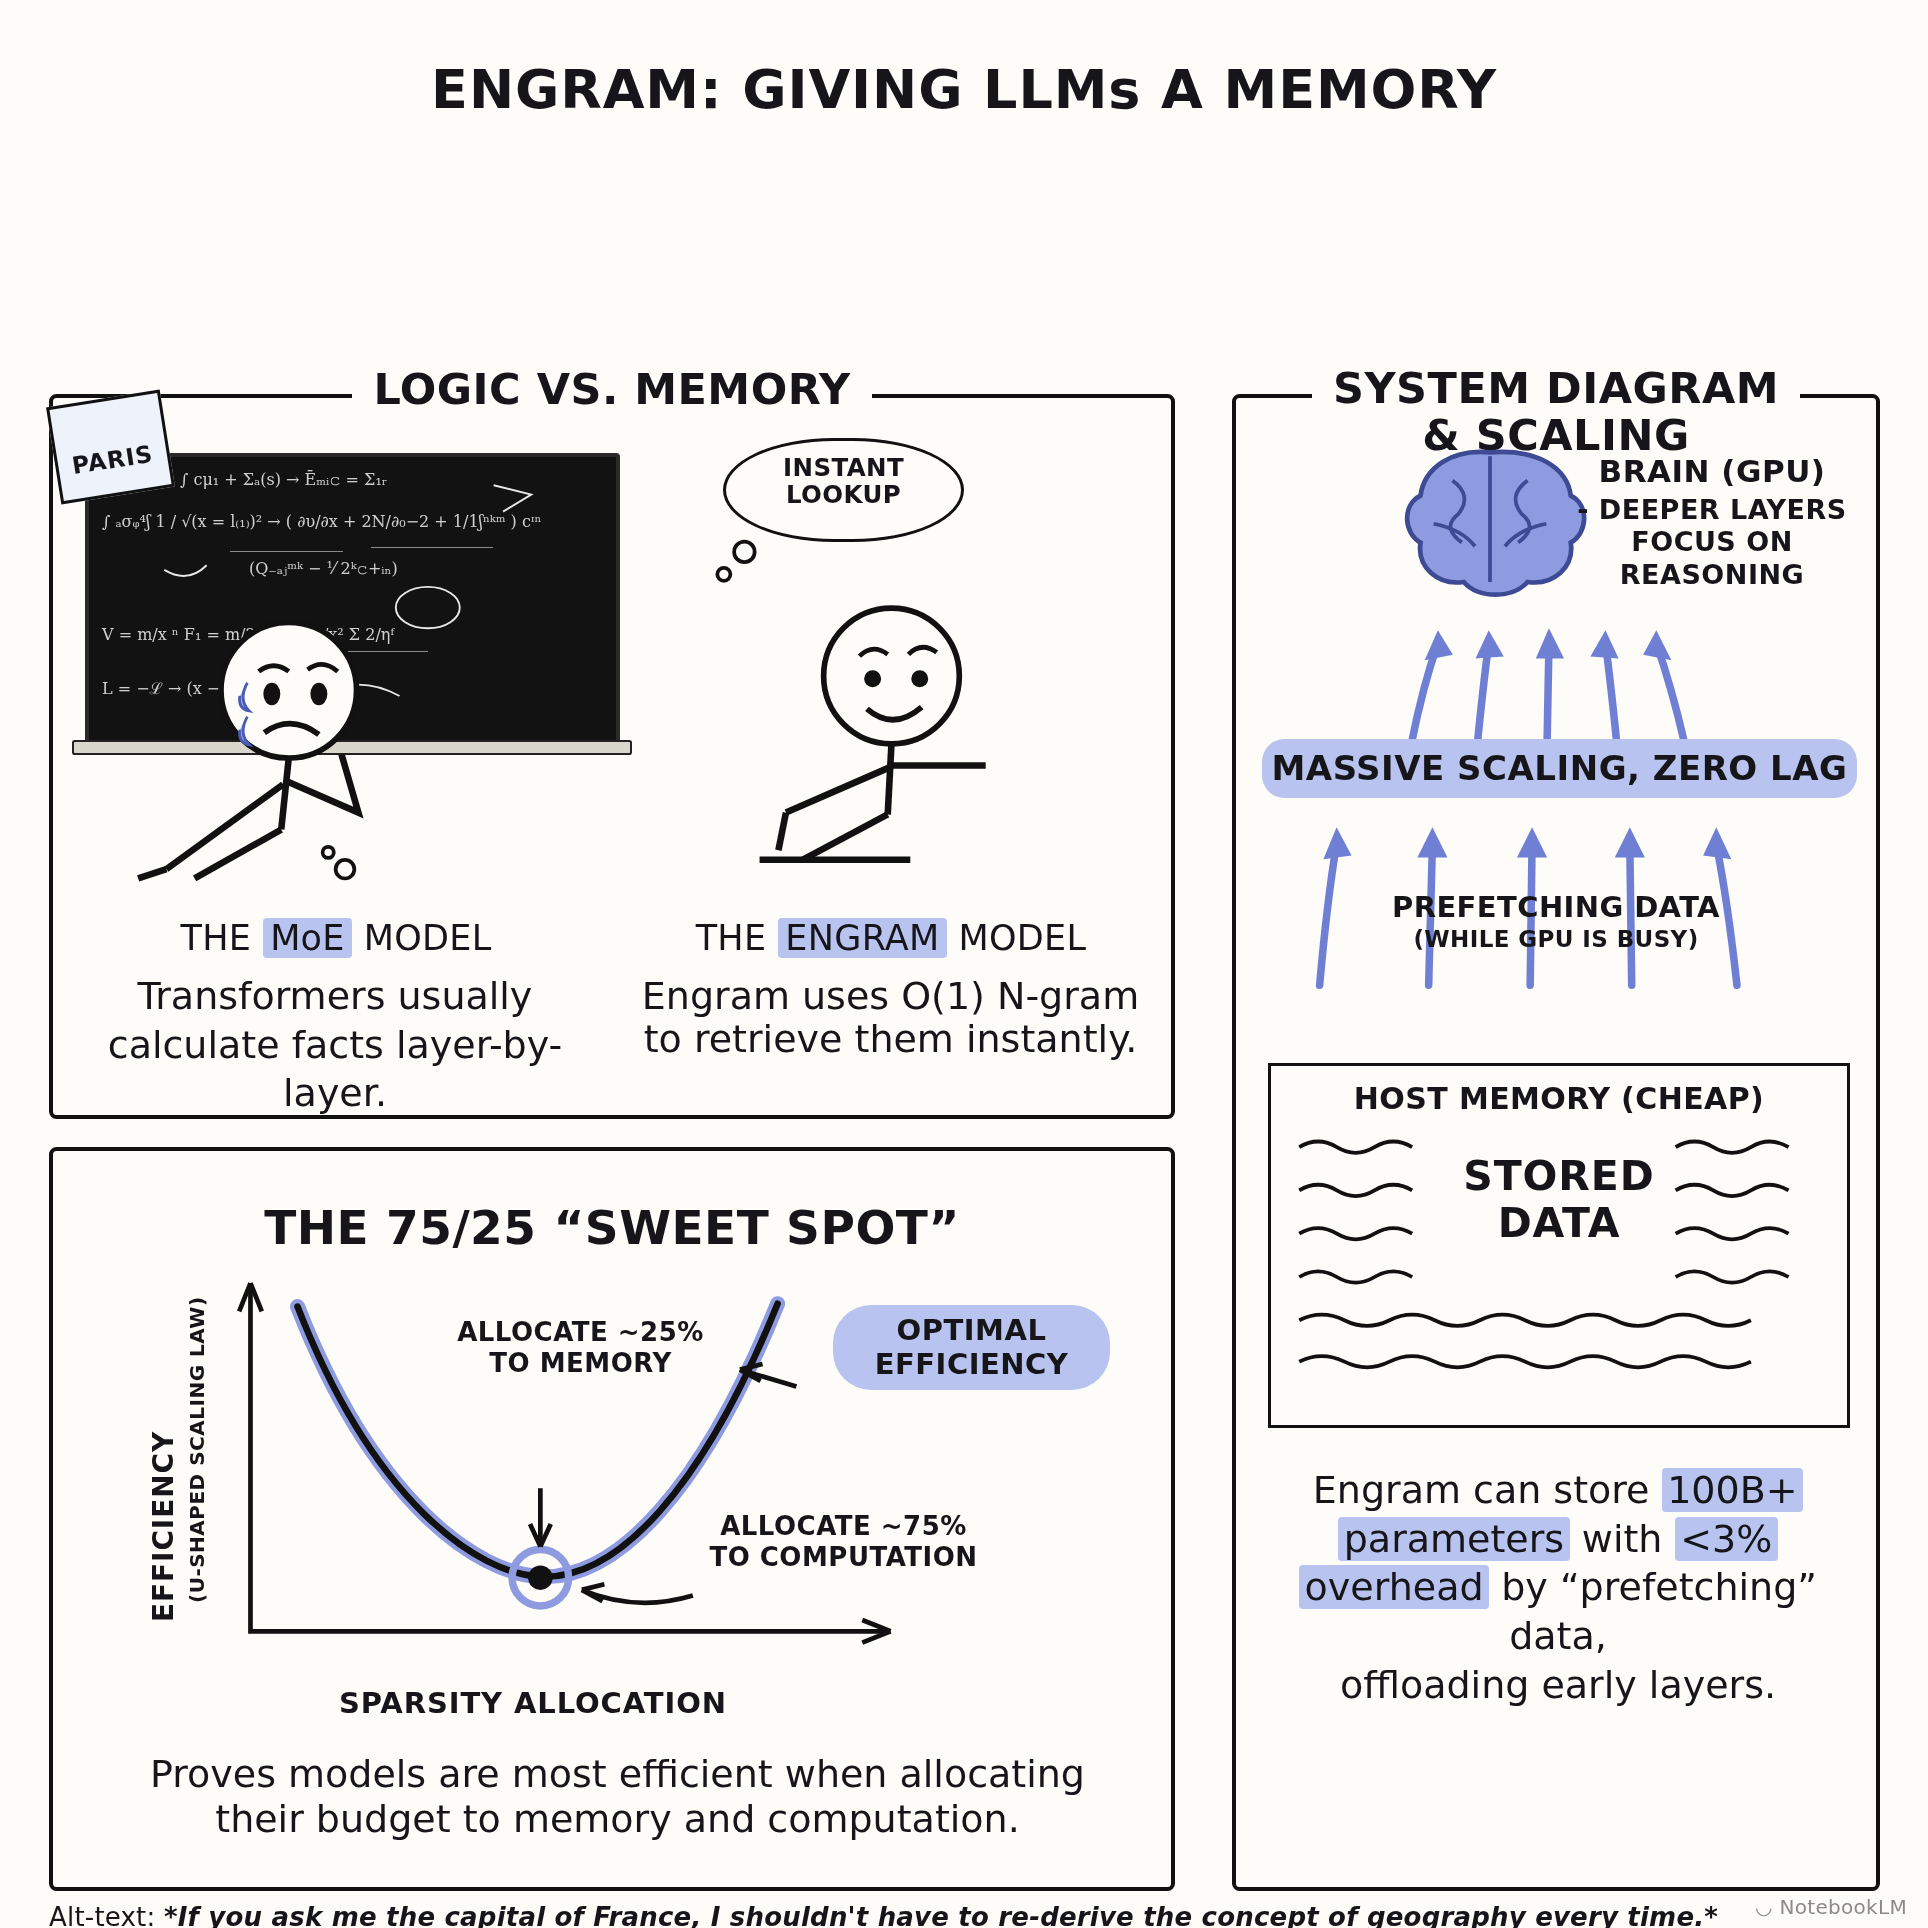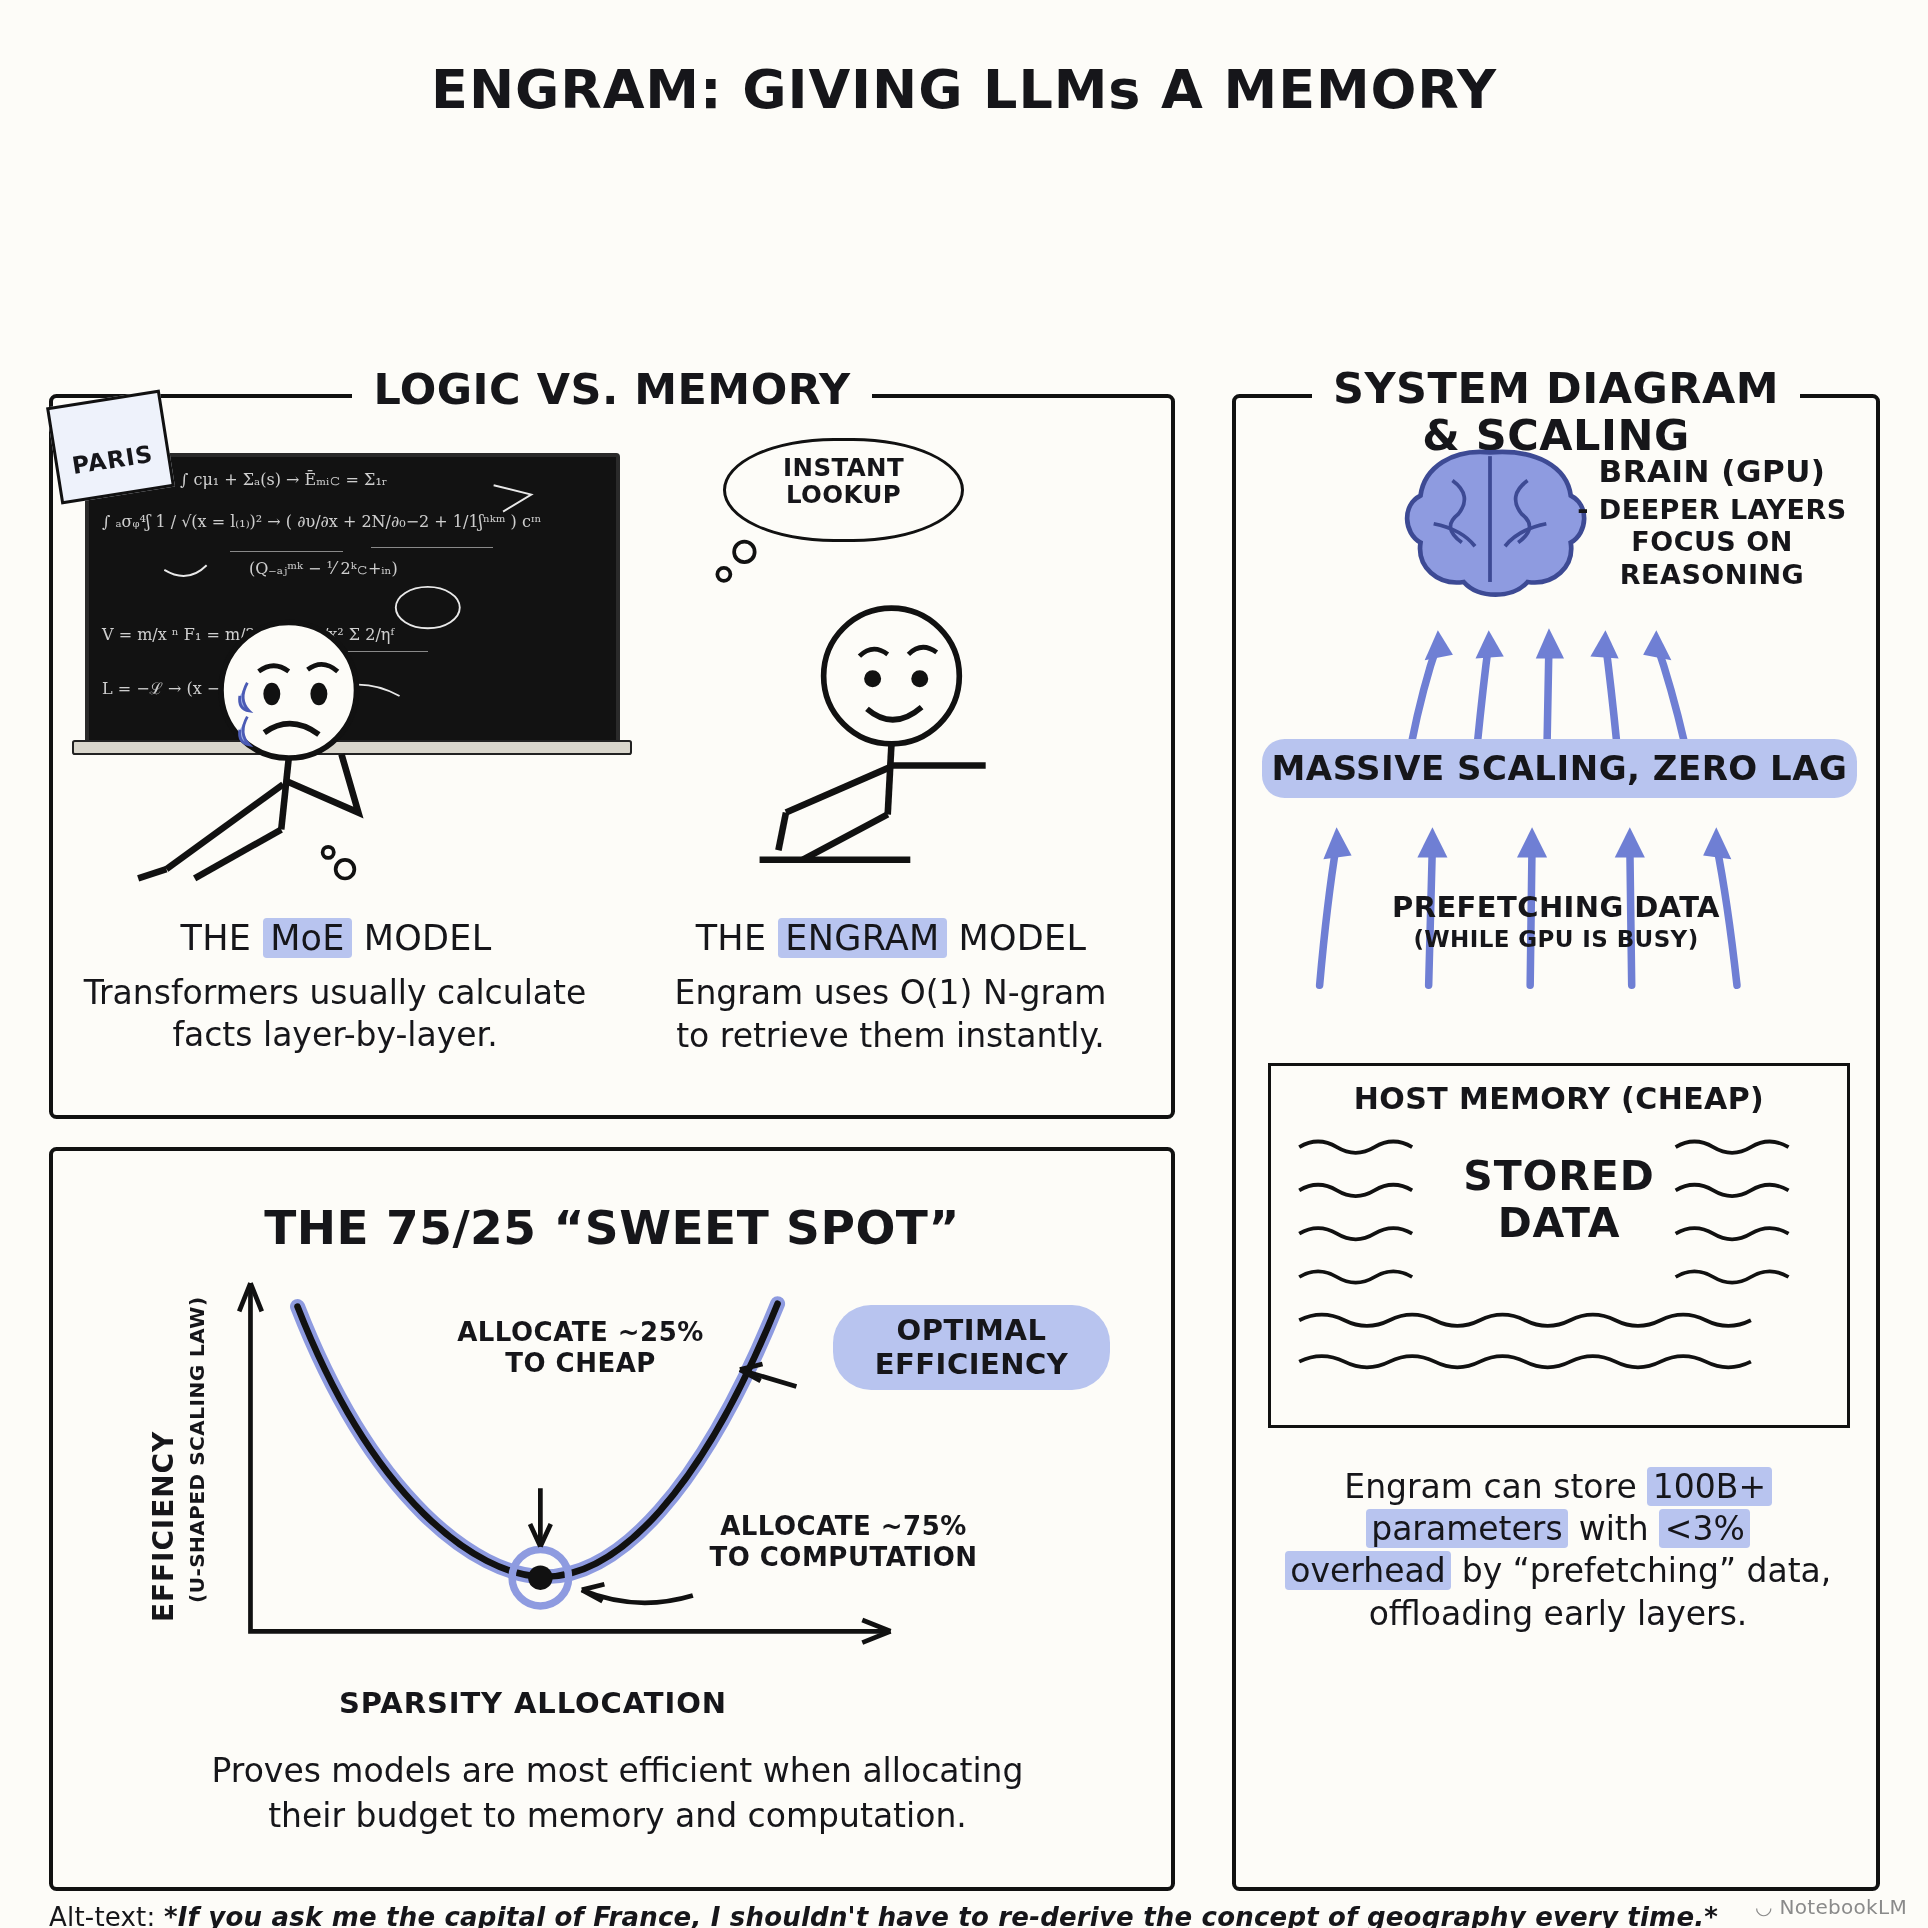--- a/index.html
+++ b/index.html
@@ -126,21 +126,21 @@
     letter-spacing: 0.3px;
   }
   .cap .hl {
     background: #b8c4ef;
     padding: 0 7.5px;
     border-radius: 3.8px;
   }
   .body-text {
     position: absolute;
     text-align: center;
-    font-size: 33px;
+    font-size: 38px;
     line-height: 1.28;
     font-weight: 400;
   }
   .body-text .hl {
     background: #b8c4ef;
     padding: 0 5.6px;
     border-radius: 3.8px;
   }
 
   .paris-note {
@@ -411,21 +411,21 @@
 
       <path d="M530 352 q -60 18 -118 -6" stroke="#111" stroke-width="5" fill="none"></path>
       <path d="M412 346 L436 340 M412 346 L434 358" stroke="#111" stroke-width="5" fill="none"></path>
 
       <path d="M640 130 L580 112" stroke="#111" stroke-width="5" fill="none"></path>
       <path d="M580 112 L604 106 M580 112 L602 124" stroke="#111" stroke-width="5" fill="none"></path>
     </svg>
 
     <div class="ann" style="left:377px; top:166px; width:301px;">
       <div>ALLOCATE ~25%</div>
-      <div>TO CHEAP</div>
+      <div>TO MEMORY</div>
     </div>
 
     <div class="ann" style="left:640px; top:360px; width:301px;">
       <div>ALLOCATE ~75%</div>
       <div>TO COMPUTATION</div>
     </div>
 
     <div class="pill" style="left:780px; top:154px; width:235px;">OPTIMAL EFFICIENCY</div>
 
     <div class="body-text" style="left:56px; top:599px; width:1017px;">Proves models are most efficient when allocating</div>

